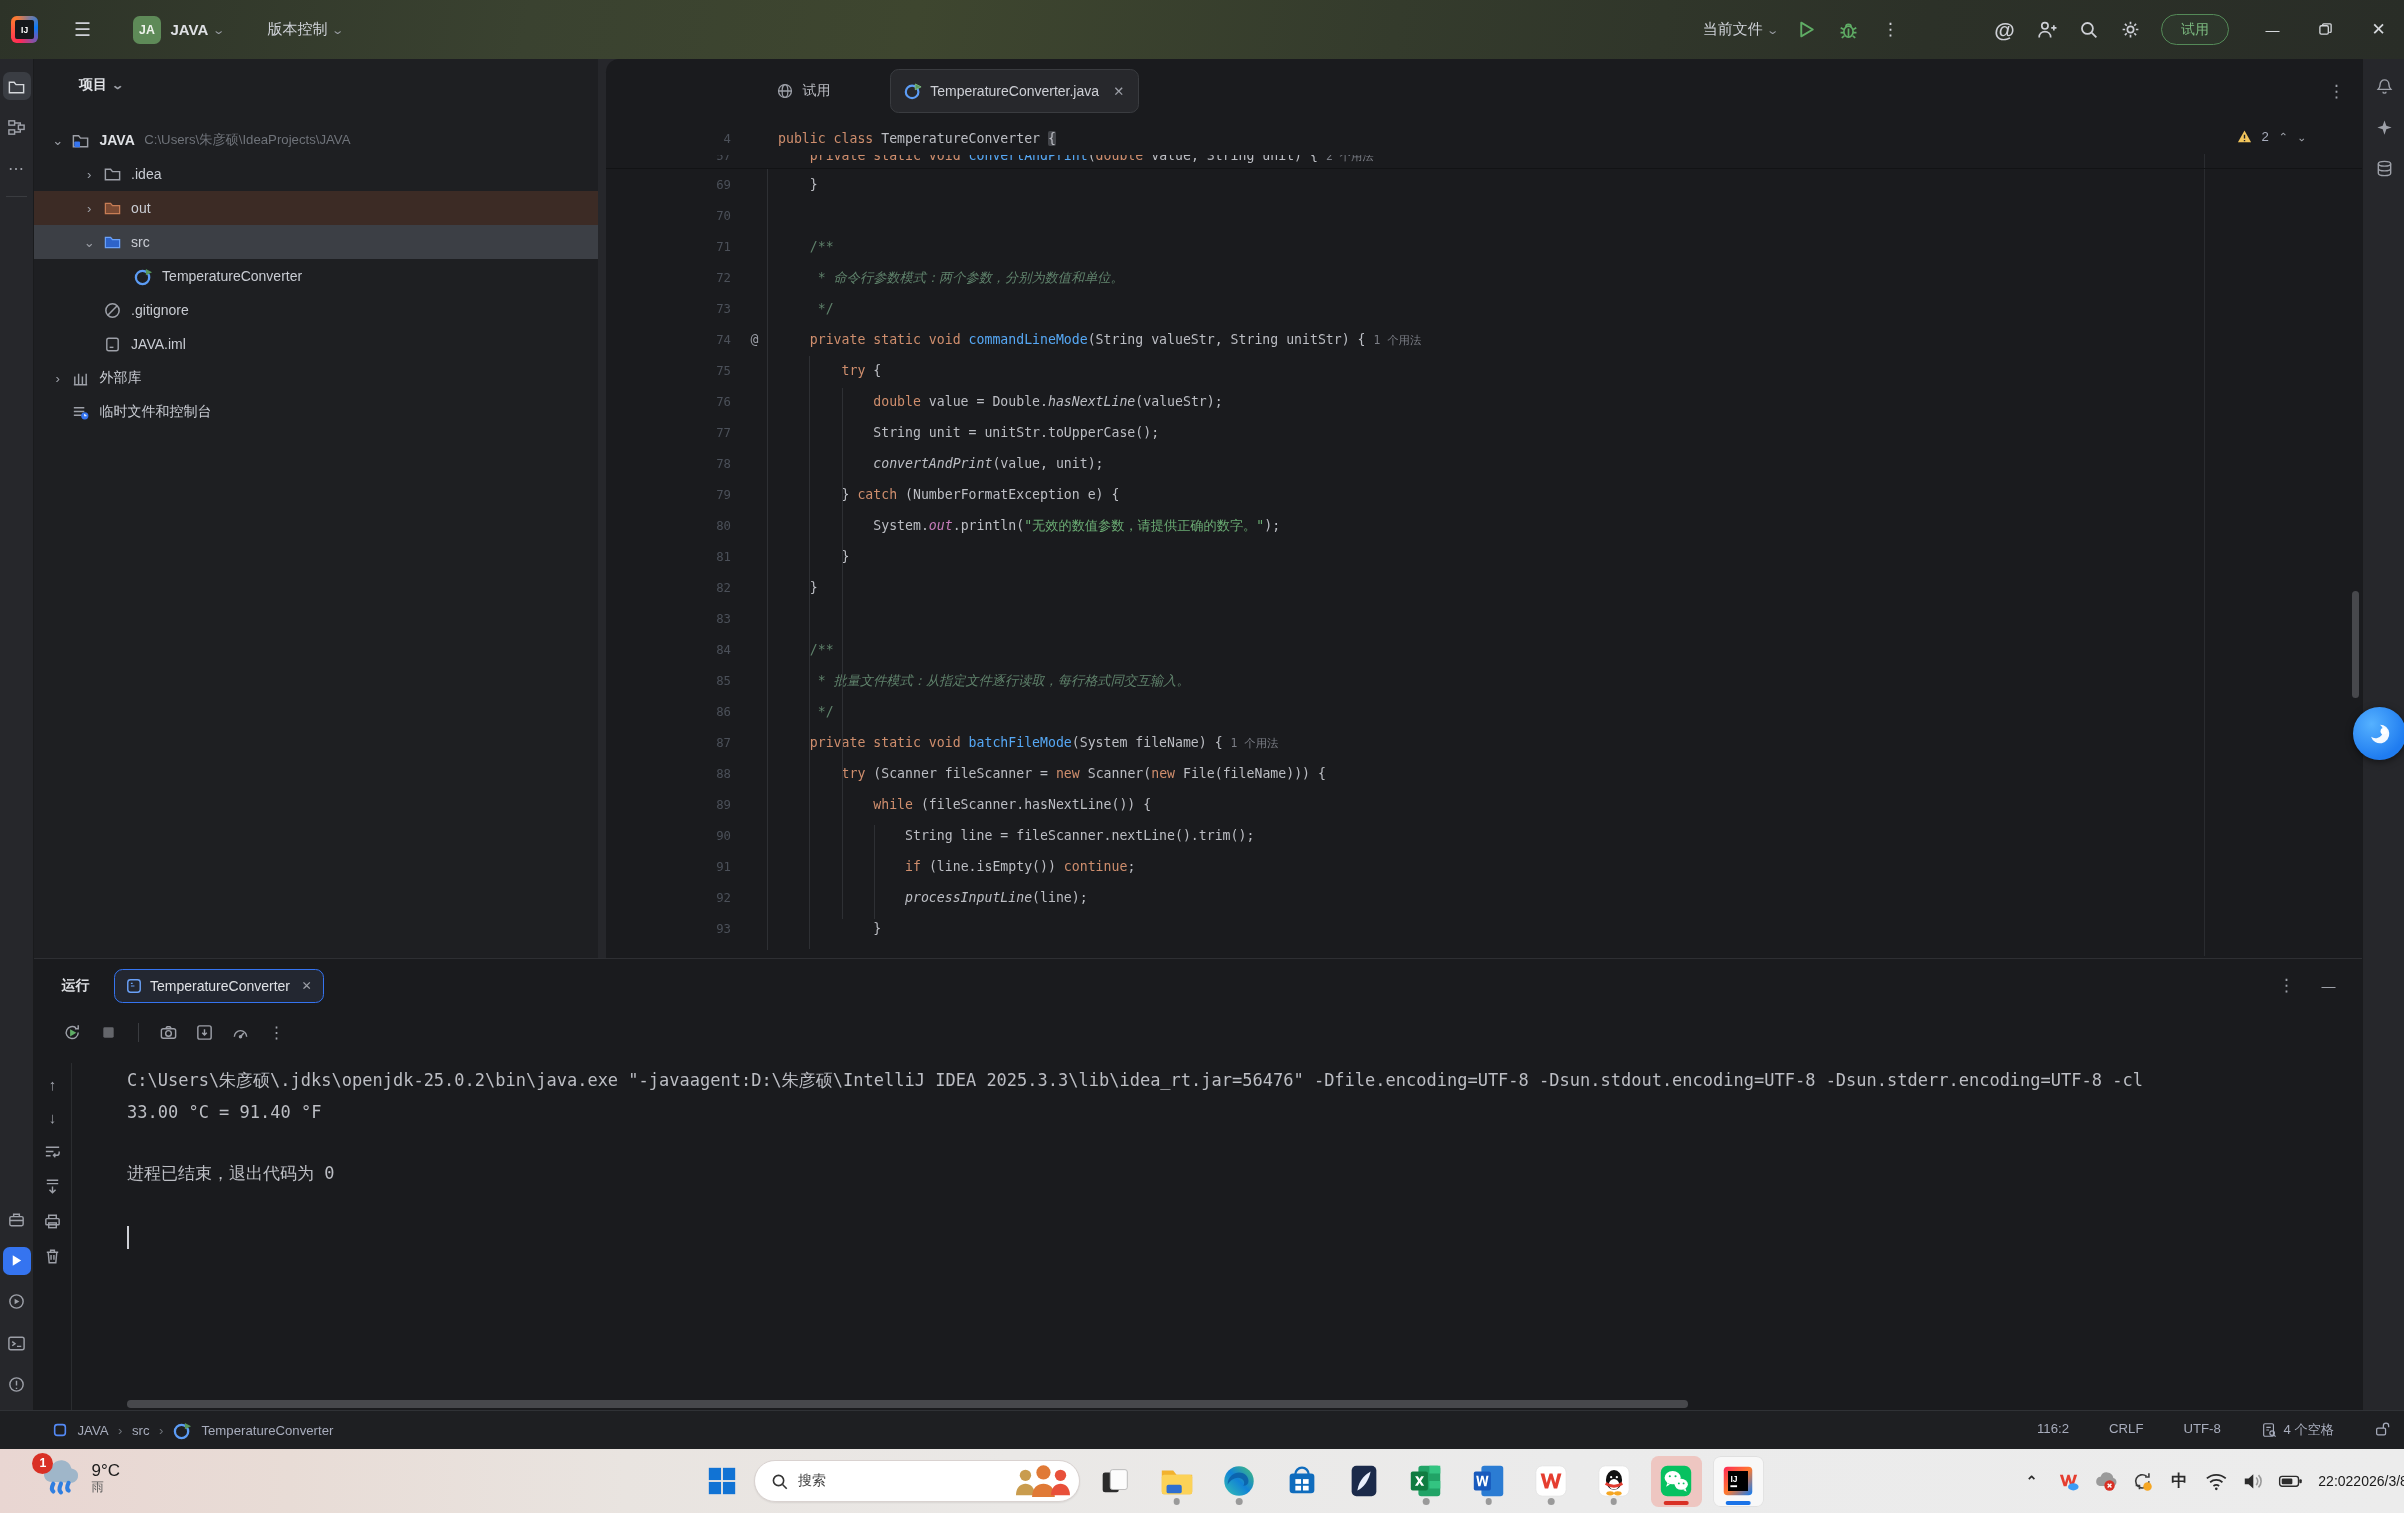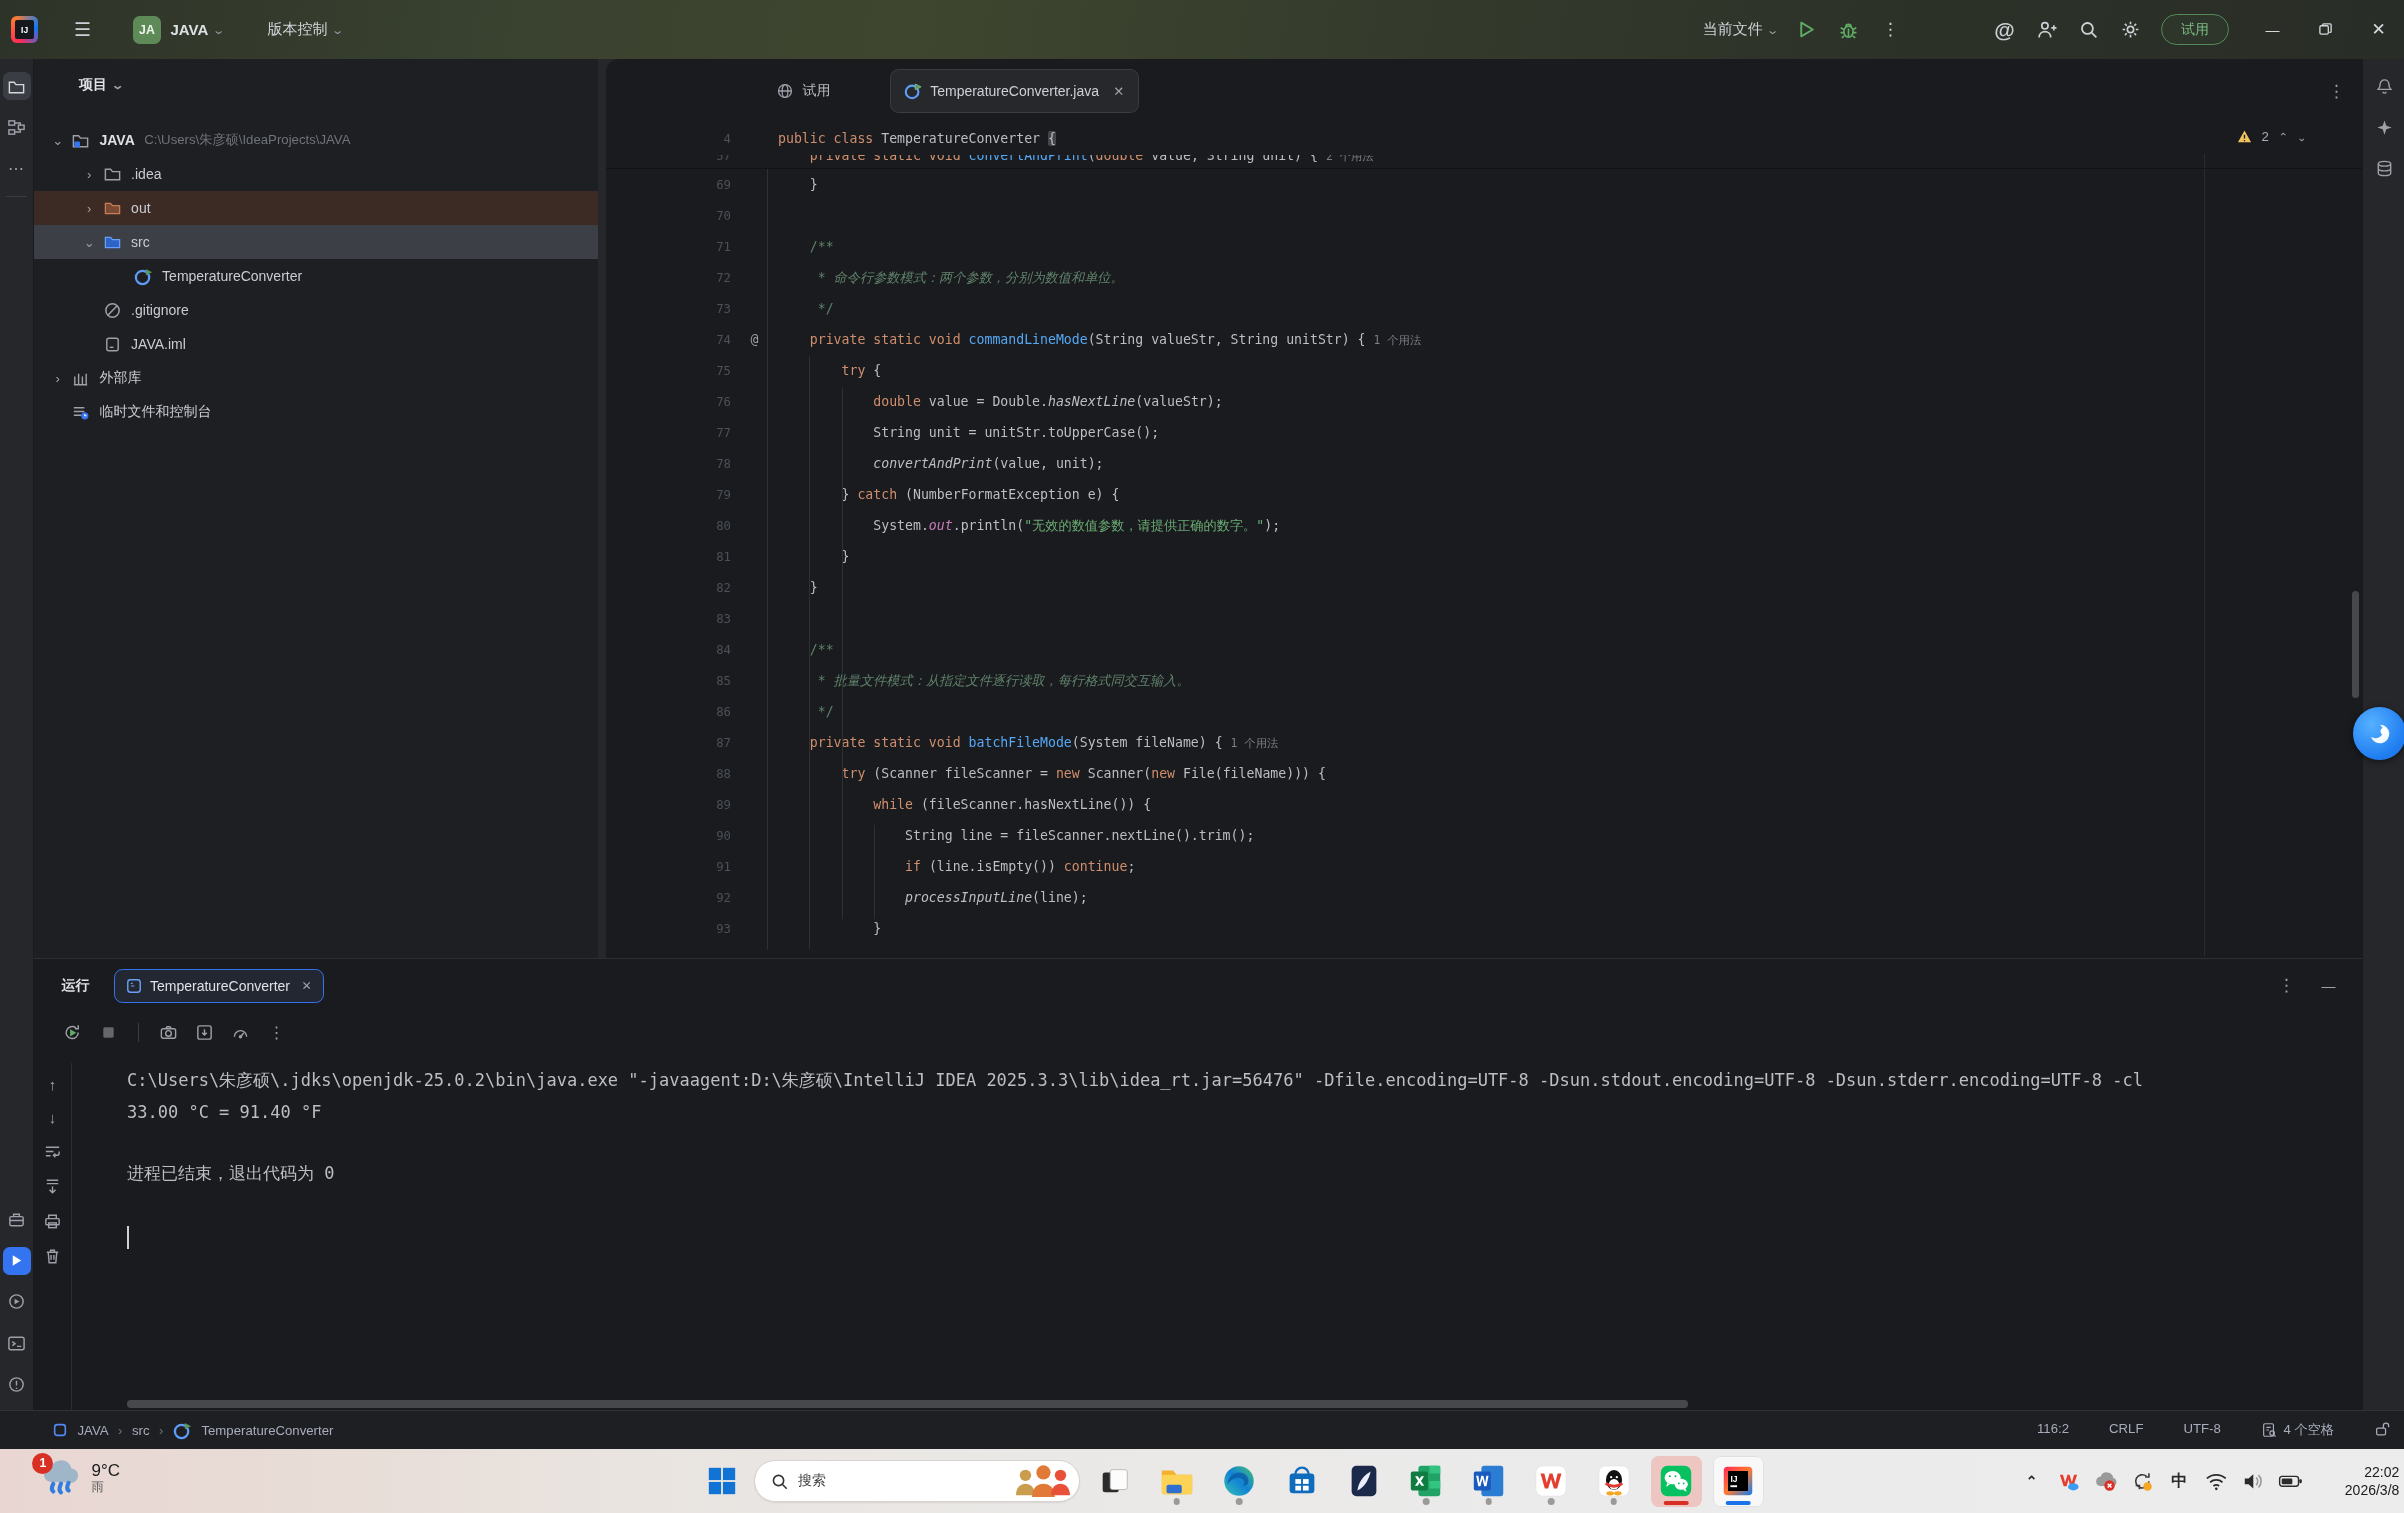--- a/index.html
+++ b/index.html
@@ -101,21 +101,21 @@
 .searchpill .ph{color:#444;font-size:14px;flex:1}
 .tb-app{position:relative;width:51px;height:51px;border-radius:7.6px;display:flex;align-items:center;justify-content:center}
 .tb-app .rdot{position:absolute;bottom:1.9px;left:50%;transform:translateX(-50%);width:6.6px;height:6.6px;border-radius:3.8px;background:#9a9a9a}
 .tb-app.act-red{background:#eec6c1}
 .tb-app.act-red .rdot{width:24.6px;height:3.8px;border-radius:1.9px;background:#d93025}
 .tb-app.act-blue{background:#f8f8f8;box-shadow:inset 0 0 0 0.9px #e0e0e0}
 .tb-app.act-blue .rdot{width:24.6px;height:3.8px;border-radius:1.9px;background:#1a73e8}
 .tray{position:absolute;right:5.7px;top:0;height:64px;display:flex;align-items:center;gap:12.3px;color:#2b2b2b}
 .tray-ico{display:flex;align-items:center;justify-content:center;width:24.6px;height:24.6px}
 .ime{font-size:16px;font-weight:bold}
-.clock{display:flex;flex-direction:column;align-items:flex-end;line-height:18px;font-size:14px;color:#1a1a1a;margin-left:3.8px;width:81px}
+.clock{display:flex;align-items:flex-end;line-height:18px;font-size:14px;color:#1a1a1a;margin-left:3.8px;width:81px}
 </style>
 </head>
 <body>
 
 <div class="titlebar">
   <div class="app-logo">
       <i>IJ</i>
     </div>
   <div class="tb-ico hamburger">☰</div>
   <div class="ja-badge">JA</div>

